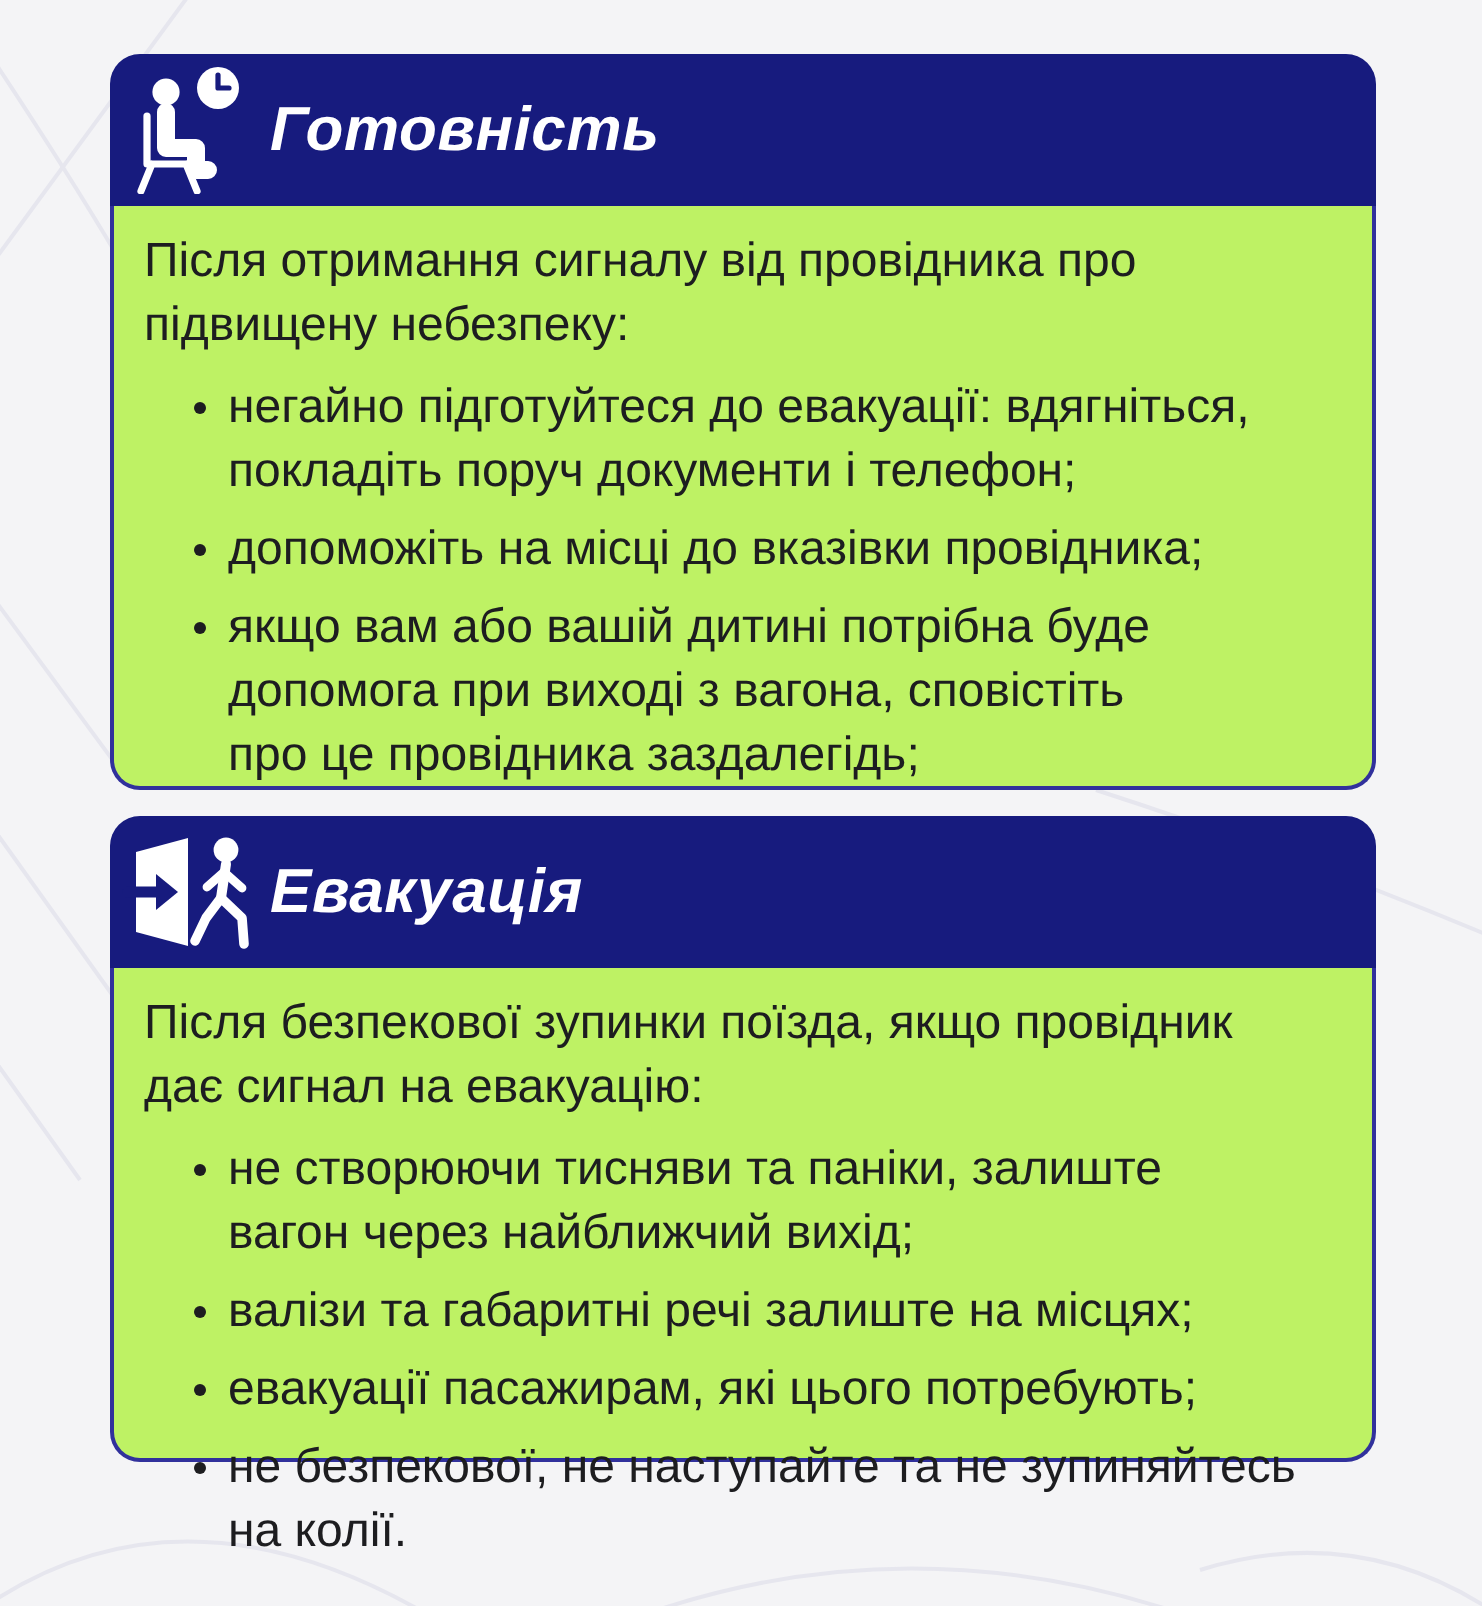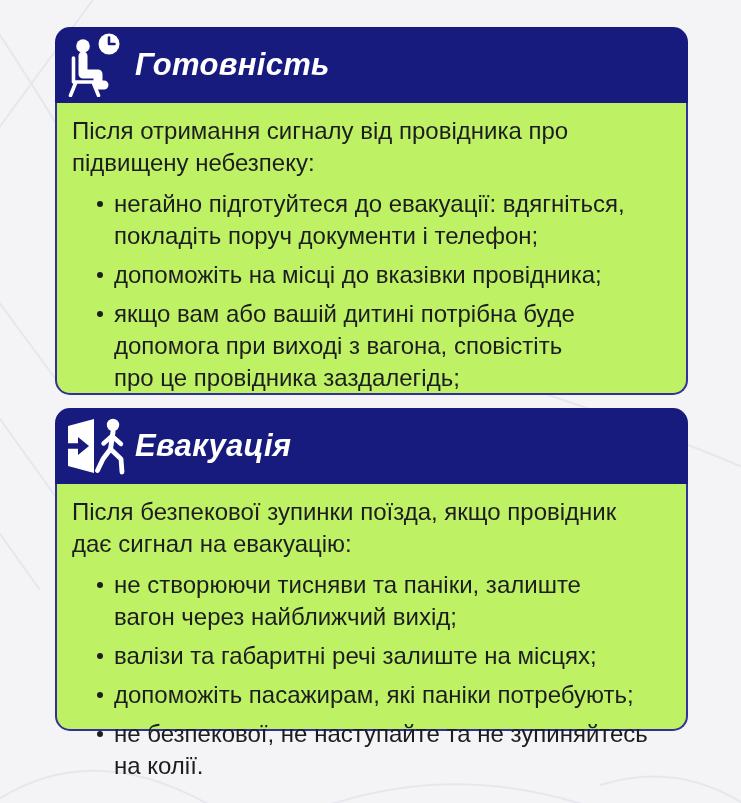--- a/index.html
+++ b/index.html
@@ -124,18 +124,18 @@
     </span>
     <h2 class="card-title">Евакуація</h2>
   </header>
   <div class="card-body">
     <p class="intro">Після безпекової зупинки поїзда, якщо провідник
 дає сигнал на евакуацію:</p>
     <ul class="bullets">
       <li>не створюючи тисняви та паніки, залиште
 вагон через найближчий вихід;</li>
       <li>валізи та габаритні речі залиште на місцях;</li>
-      <li>допоможіть пасажирам, які паніки потребують;</li>
+      <li>евакуації пасажирам, які цього потребують;</li>
       <li>не безпекової, не наступайте та не зупиняйтесь
 на колії.</li>
     </ul>
   </div>
 </section>
 
 </body></html>

